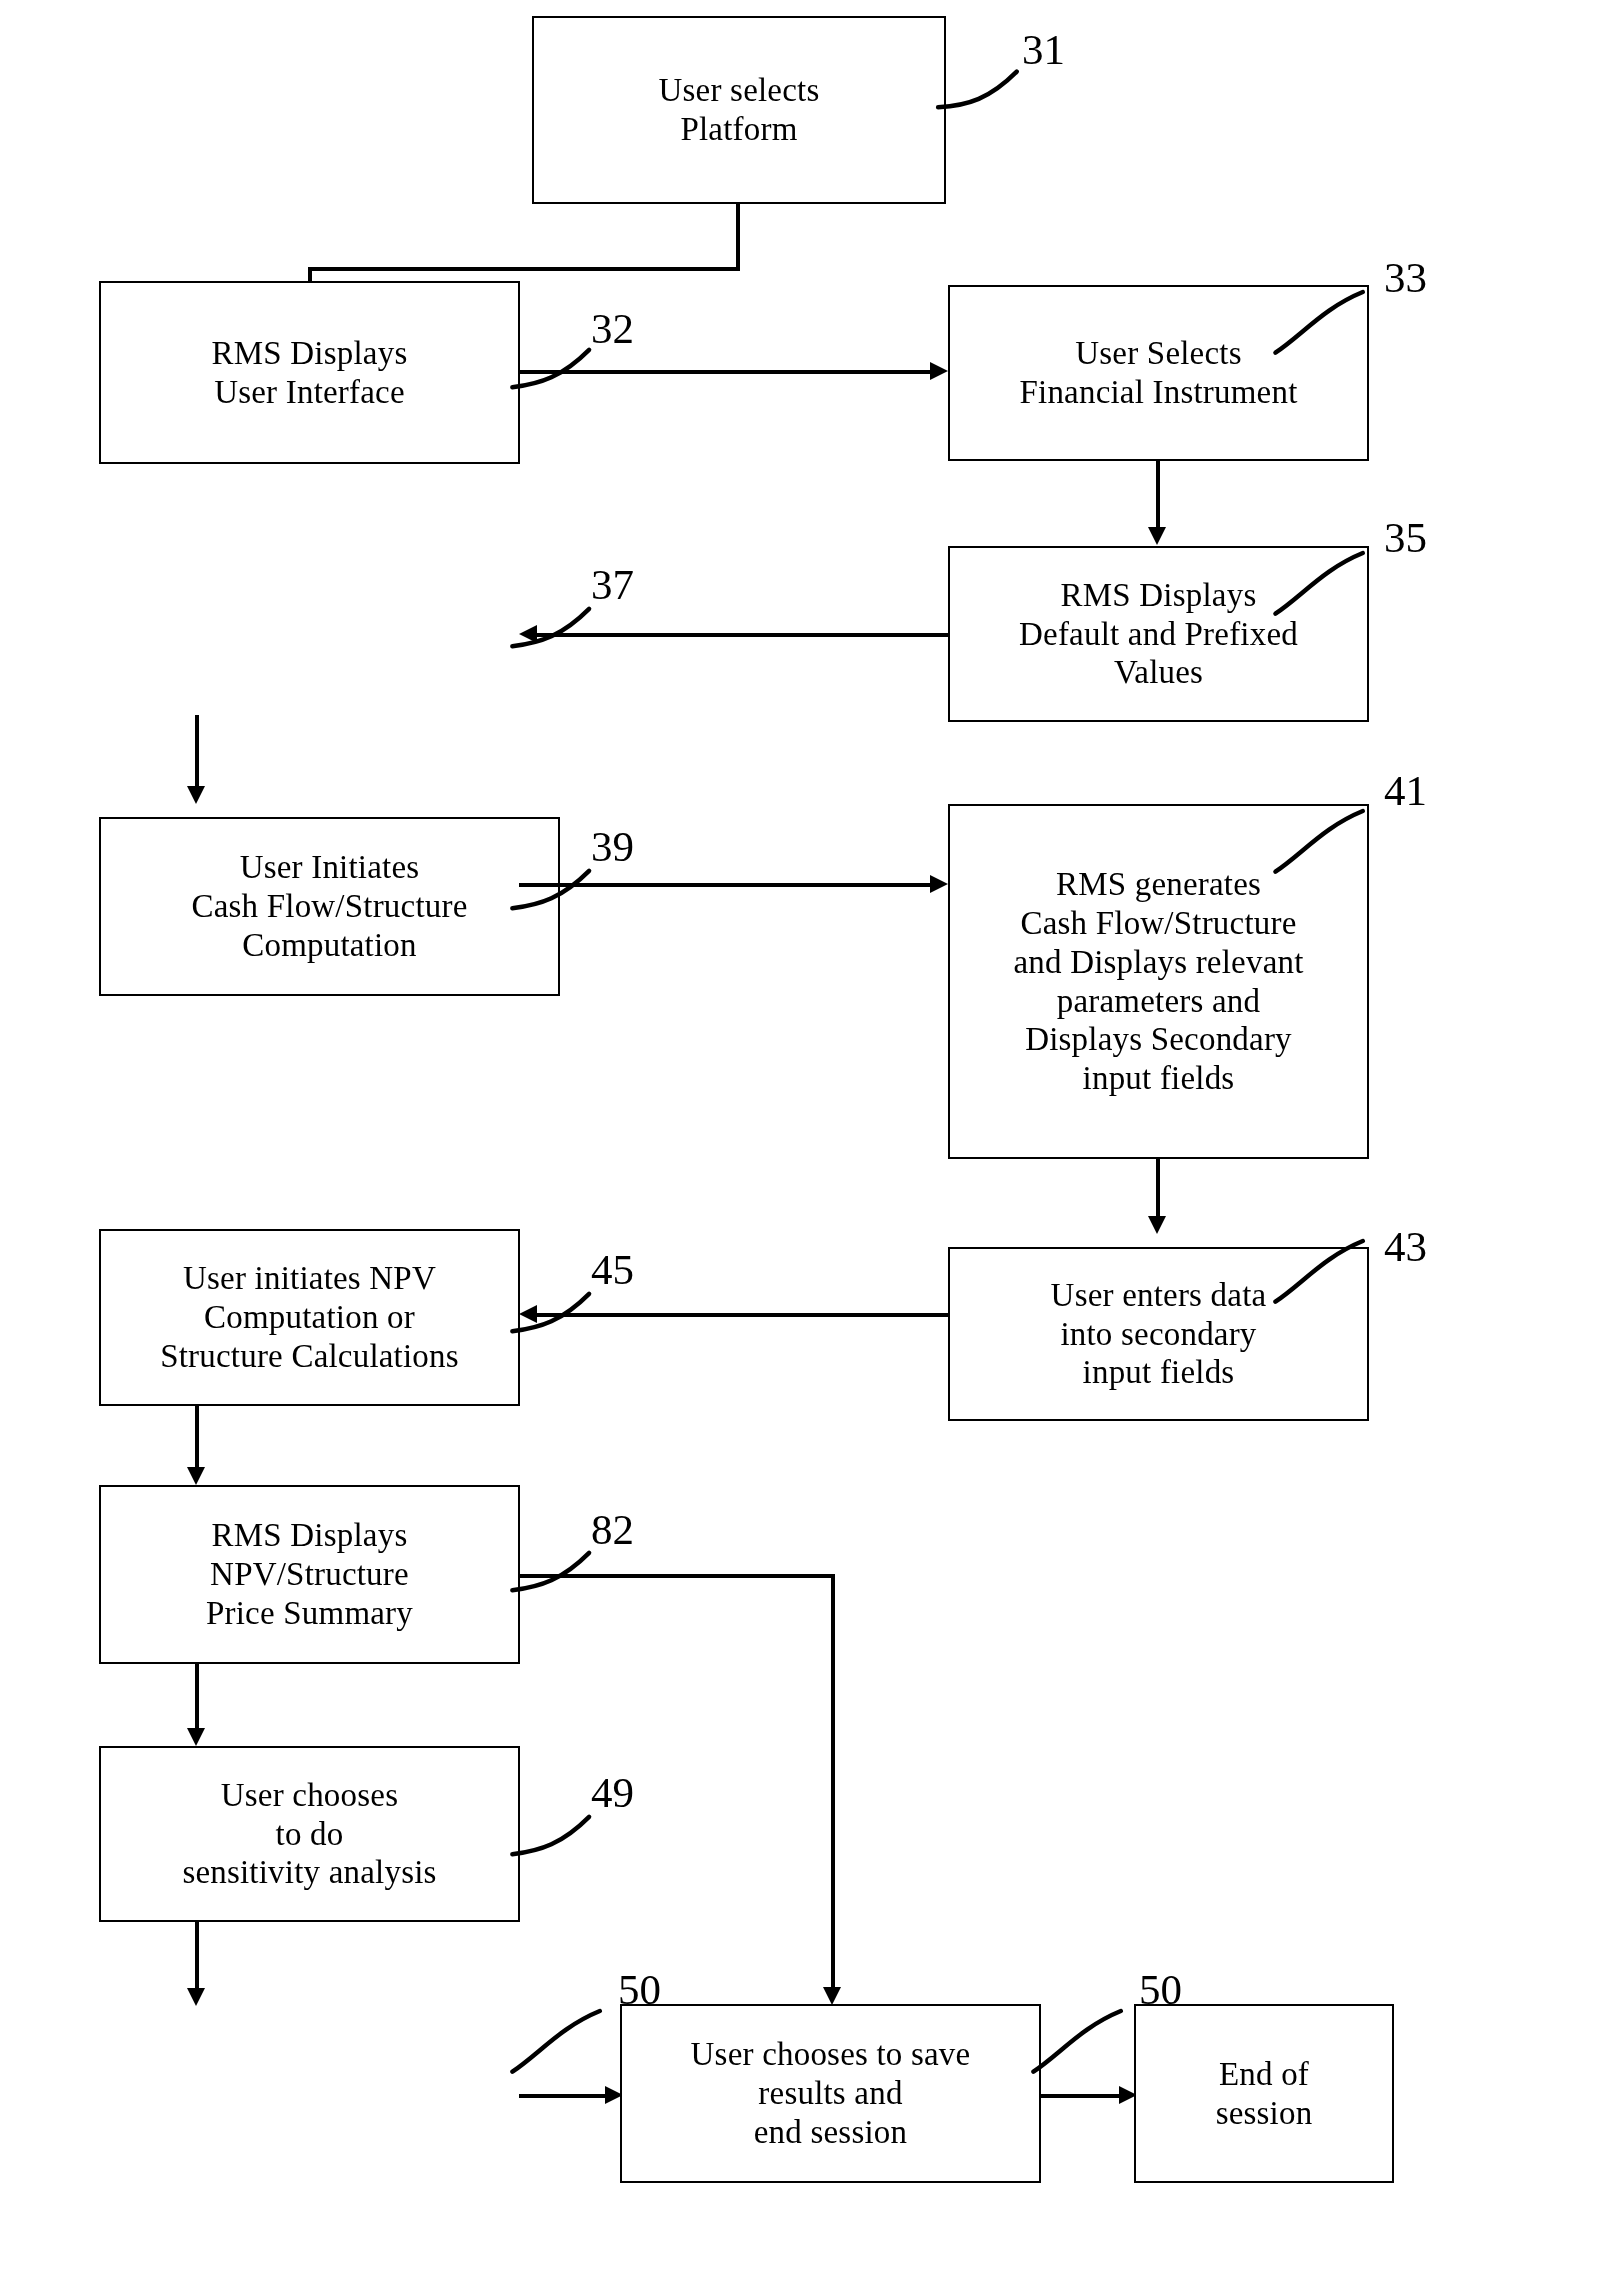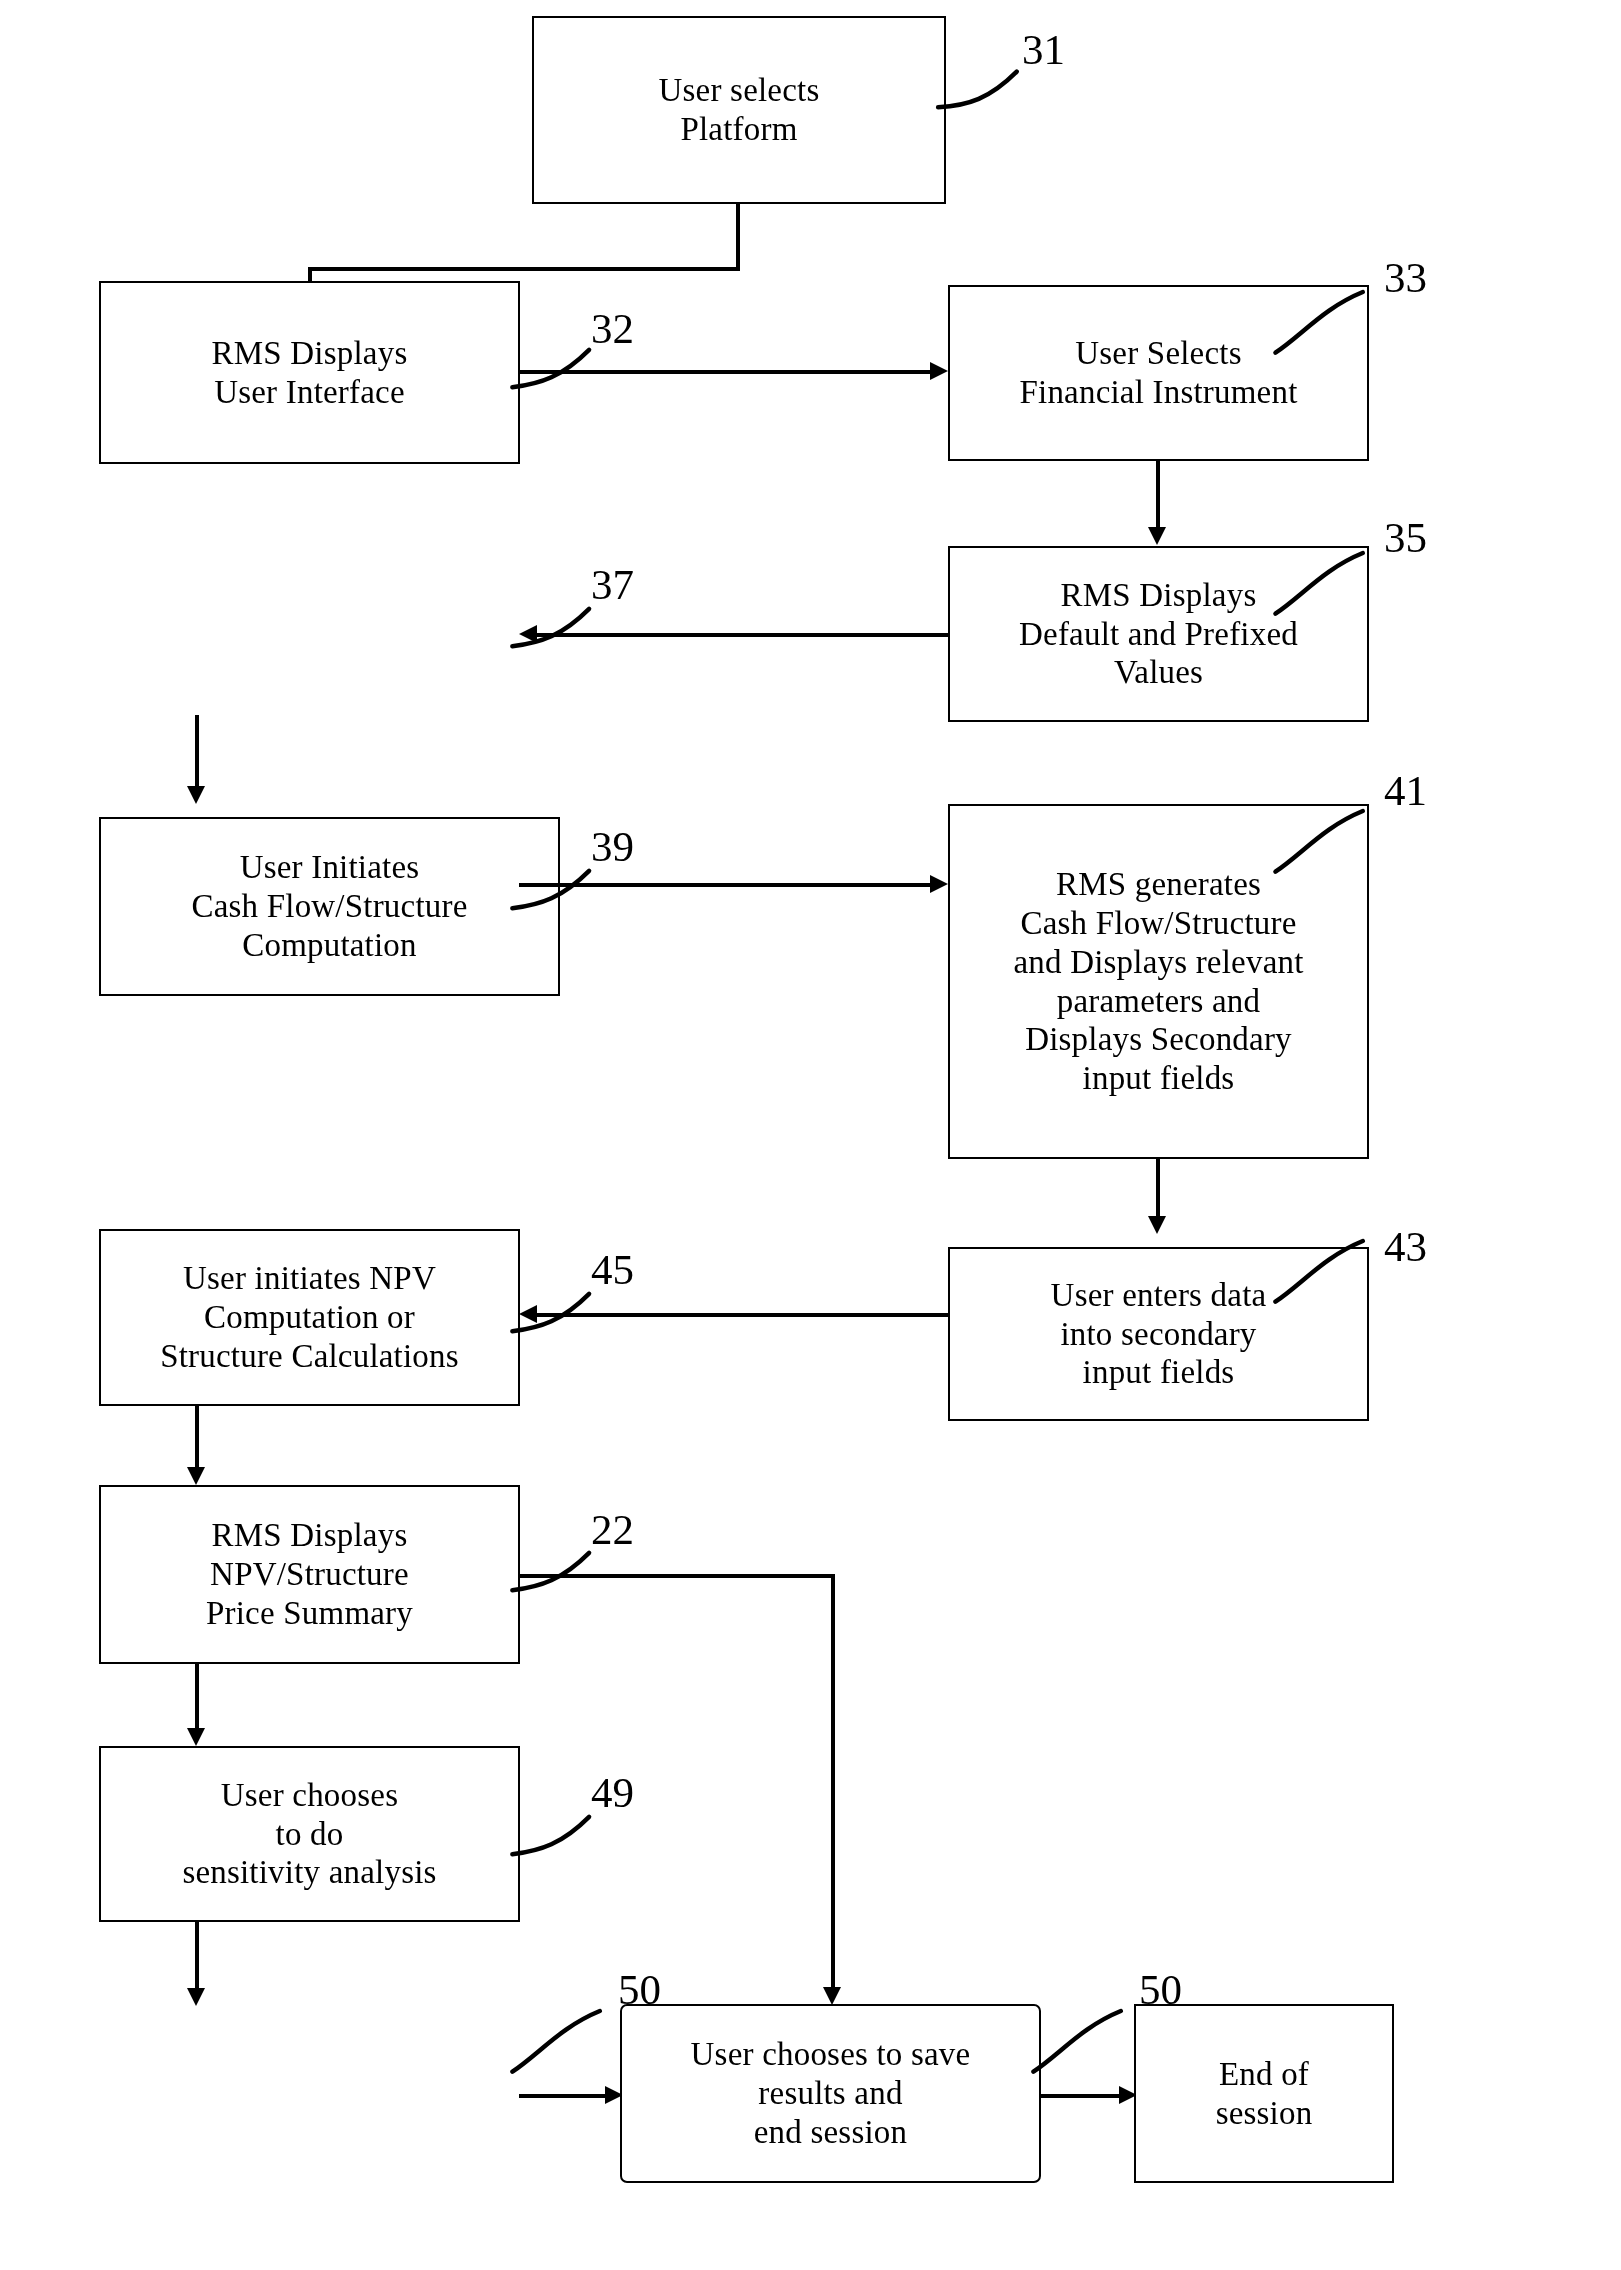--- a/index.html
+++ b/index.html
@@ -191,21 +191,21 @@
   <div class="arrow-d" style="left:187px; top:1467px;"></div>
 
   <div class="node" style="left:99px; top:1485px; width:421px; height:179px;">
     <span class="txt">RMS Displays<br>NPV/Structure<br>Price Summary</span>
   </div>
   <div class="leader" style="left:507px; top:1515px;">
     <svg width="116" height="81" viewBox="0 0 130 90">
       <path d="M6 84 C 38 80, 62 72, 92 42" stroke="#000" stroke-width="5" fill="none" stroke-linecap="round"></path>
     </svg>
   </div>
-  <div class="ref" style="left:591px; top:1505px;">22</div>
+  <div class="ref" style="left:591px; top:1505px;">82</div>
 
   <div class="hline" style="left:519px; top:1574px; width:315px;"></div>
   <div class="vline" style="left:831px; top:1574px; height:417px;"></div>
   <div class="arrow-d" style="left:823px; top:1987px;"></div>
 
   <div class="vline" style="left:195px; top:1664px; height:68px;"></div>
   <div class="arrow-d" style="left:187px; top:1728px;"></div>
 
   <div class="node" style="left:99px; top:1746px; width:421px; height:176px;">
     <span class="txt">User chooses<br>to do<br>sensitivity analysis</span>
@@ -223,21 +223,21 @@
   <div class="leader" style="left:507px; top:1995px;">
     <svg width="125" height="82" viewBox="0 0 140 92">
       <path d="M6 86 C 36 66, 60 36, 104 18" stroke="#000" stroke-width="5" fill="none" stroke-linecap="round"></path>
     </svg>
   </div>
   <div class="ref" style="left:618px; top:1965px;">50</div>
 
   <div class="hline" style="left:519px; top:2094px; width:90px;"></div>
   <div class="arrow-r" style="left:605px; top:2086px;"></div>
 
-  <div class="node" style="left:620px; top:2004px; width:421px; height:179px;border-radius:7px;">
+  <div class="node" style="left:620px; top:2004px; width:421px; height:179px;">
     <span class="txt">User chooses to save<br>results and<br>end session</span>
   </div>
   <div class="leader" style="left:1028px; top:1995px;">
     <svg width="125" height="82" viewBox="0 0 140 92">
       <path d="M6 86 C 36 66, 60 36, 104 18" stroke="#000" stroke-width="5" fill="none" stroke-linecap="round"></path>
     </svg>
   </div>
   <div class="ref" style="left:1139px; top:1965px;">50</div>
 
   <div class="hline" style="left:1041px; top:2094px; width:82px;"></div>

